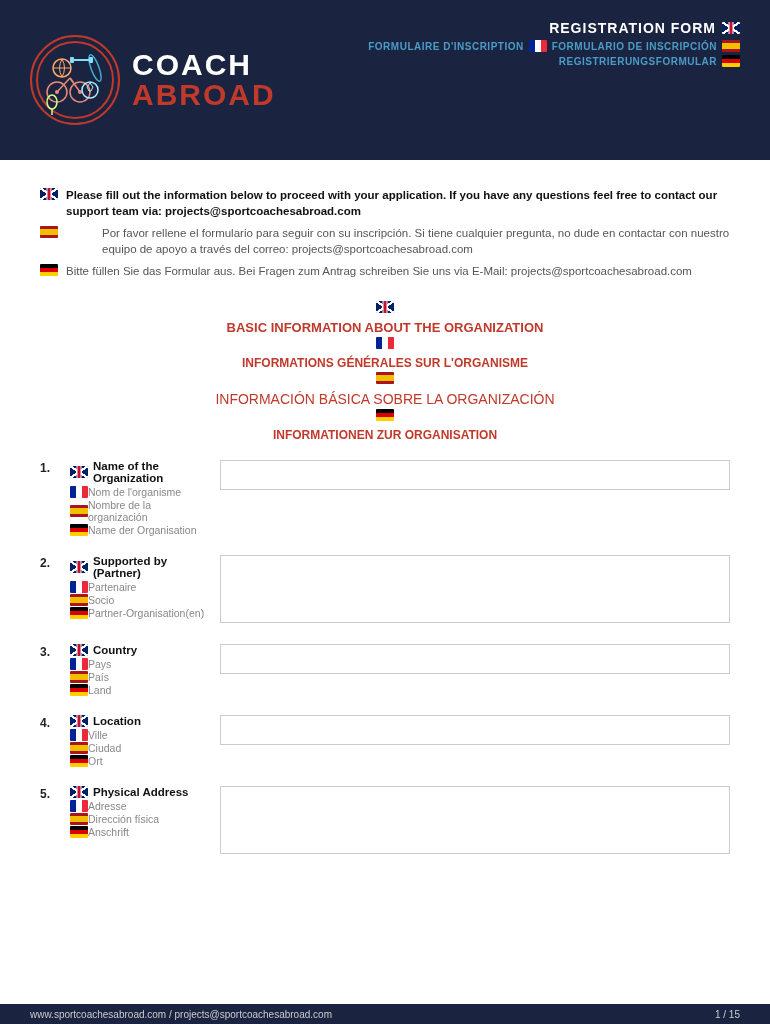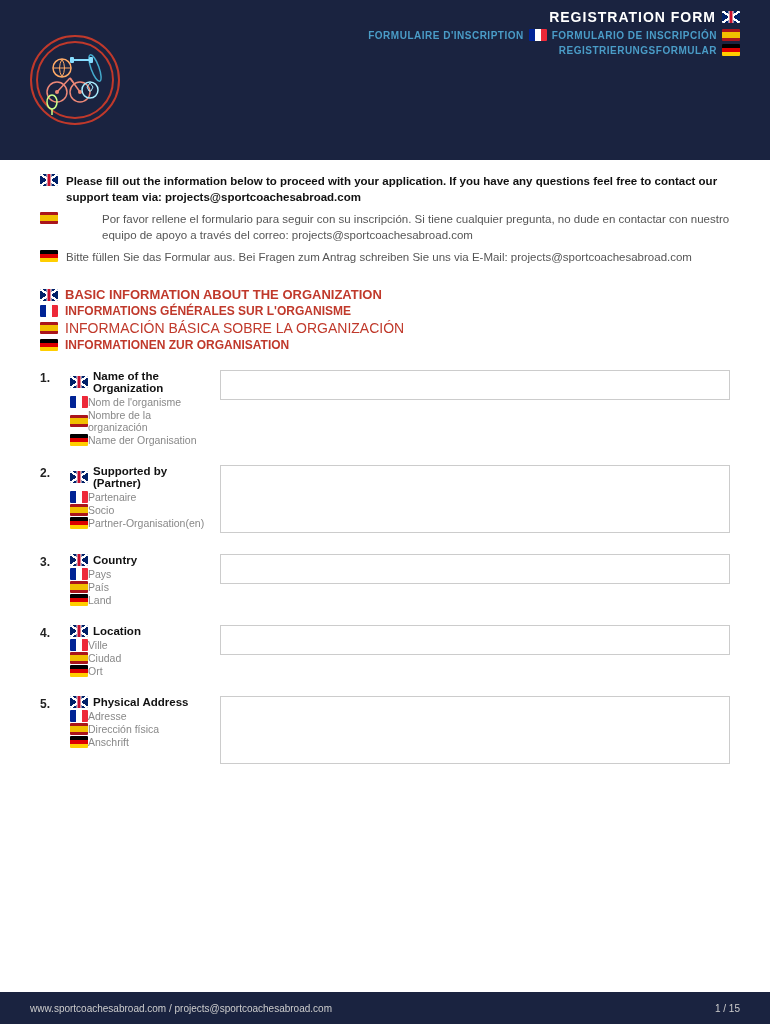--- a/index.html
+++ b/index.html
@@ -65,21 +65,21 @@
       color: #c0392b;
       font-size: 30px;
       font-weight: 900;
       letter-spacing: 2px;
       line-height: 1;
     }
 
     .header-right {
       position: absolute;
       right: 30px;
-      top: 9px;
+      top: 20px;
       text-align: right;
     }
 
     .reg-form-line {
       display: flex;
       align-items: center;
       justify-content: flex-end;
       gap: 6px;
       margin-bottom: 4px;
     }
@@ -154,21 +154,21 @@
       background: linear-gradient(to bottom, #AA151B 25%, #F1BF00 25%, #F1BF00 75%, #AA151B 75%);
     }
 
     
     .flag-de {
       background: linear-gradient(to bottom, #000 33%, #D00 33%, #D00 66%, #FFCE00 66%);
     }
 
     
     .main-content {
-      padding: 13px 40px 60px 40px;
+      padding: 27px 40px 60px 40px;
     }
 
     
     .intro-section {
       margin-bottom: 22px;
     }
 
     .intro-item {
       display: flex;
       gap: 8px;
@@ -203,20 +203,21 @@
     
     .section-heading {
       margin-bottom: 18px;
     }
 
     .heading-line {
       display: flex;
       align-items: center;
       gap: 7px;
       margin-bottom: 2px;
+      flex-direction: column;
     }
 
     .heading-line.en {
       color: #c0392b;
       font-weight: 900;
       font-size: 13px;
       text-transform: uppercase;
     }
 
     .heading-line.fr {
@@ -301,21 +302,21 @@
       height: 68px;
       resize: none;
     }
 
     
     .footer {
       position: absolute;
       bottom: 0;
       left: 0;
       right: 0;
-      height: 32px;
+      height: 20px;
       background: #1a2340;
       display: flex;
       align-items: center;
       justify-content: space-between;
       padding: 0 30px;
     }
 
     .footer-text {
       color: #ccc;
       font-size: 10px;
@@ -355,20 +356,24 @@
         <circle cx="55" cy="50" r="8" fill="none" stroke="#aef" stroke-width="1.5"></circle>
         <polygon points="55,43 58,47 56,51 54,51 52,47" fill="none" stroke="#aef" stroke-width="1"></polygon>
 
         <line x1="38" y1="20" x2="55" y2="20" stroke="#8df" stroke-width="2"></line>
         <rect x="35" y="17" width="4" height="6" rx="1" fill="#8df"></rect>
         <rect x="54" y="17" width="4" height="6" rx="1" fill="#8df"></rect>
 
         <ellipse cx="17" cy="62" rx="5" ry="7" fill="none" stroke="#cf8" stroke-width="1.5"></ellipse>
         <line x1="17" y1="69" x2="17" y2="75" stroke="#cf8" stroke-width="1.5"></line>
       </svg>
+    </div>
+    <div class="logo-text">
+      <span class="coach">COACH</span>
+      <span class="abroad">ABROAD</span>
     </div>
   </div>
 
   <div class="header-right">
     <div class="reg-form-line">
       <span class="reg-form-title">REGISTRATION FORM</span>
       <span class="flag-icon flag-uk"></span>
     </div>
     <div class="header-lang-lines">
       <div class="lang-line">

